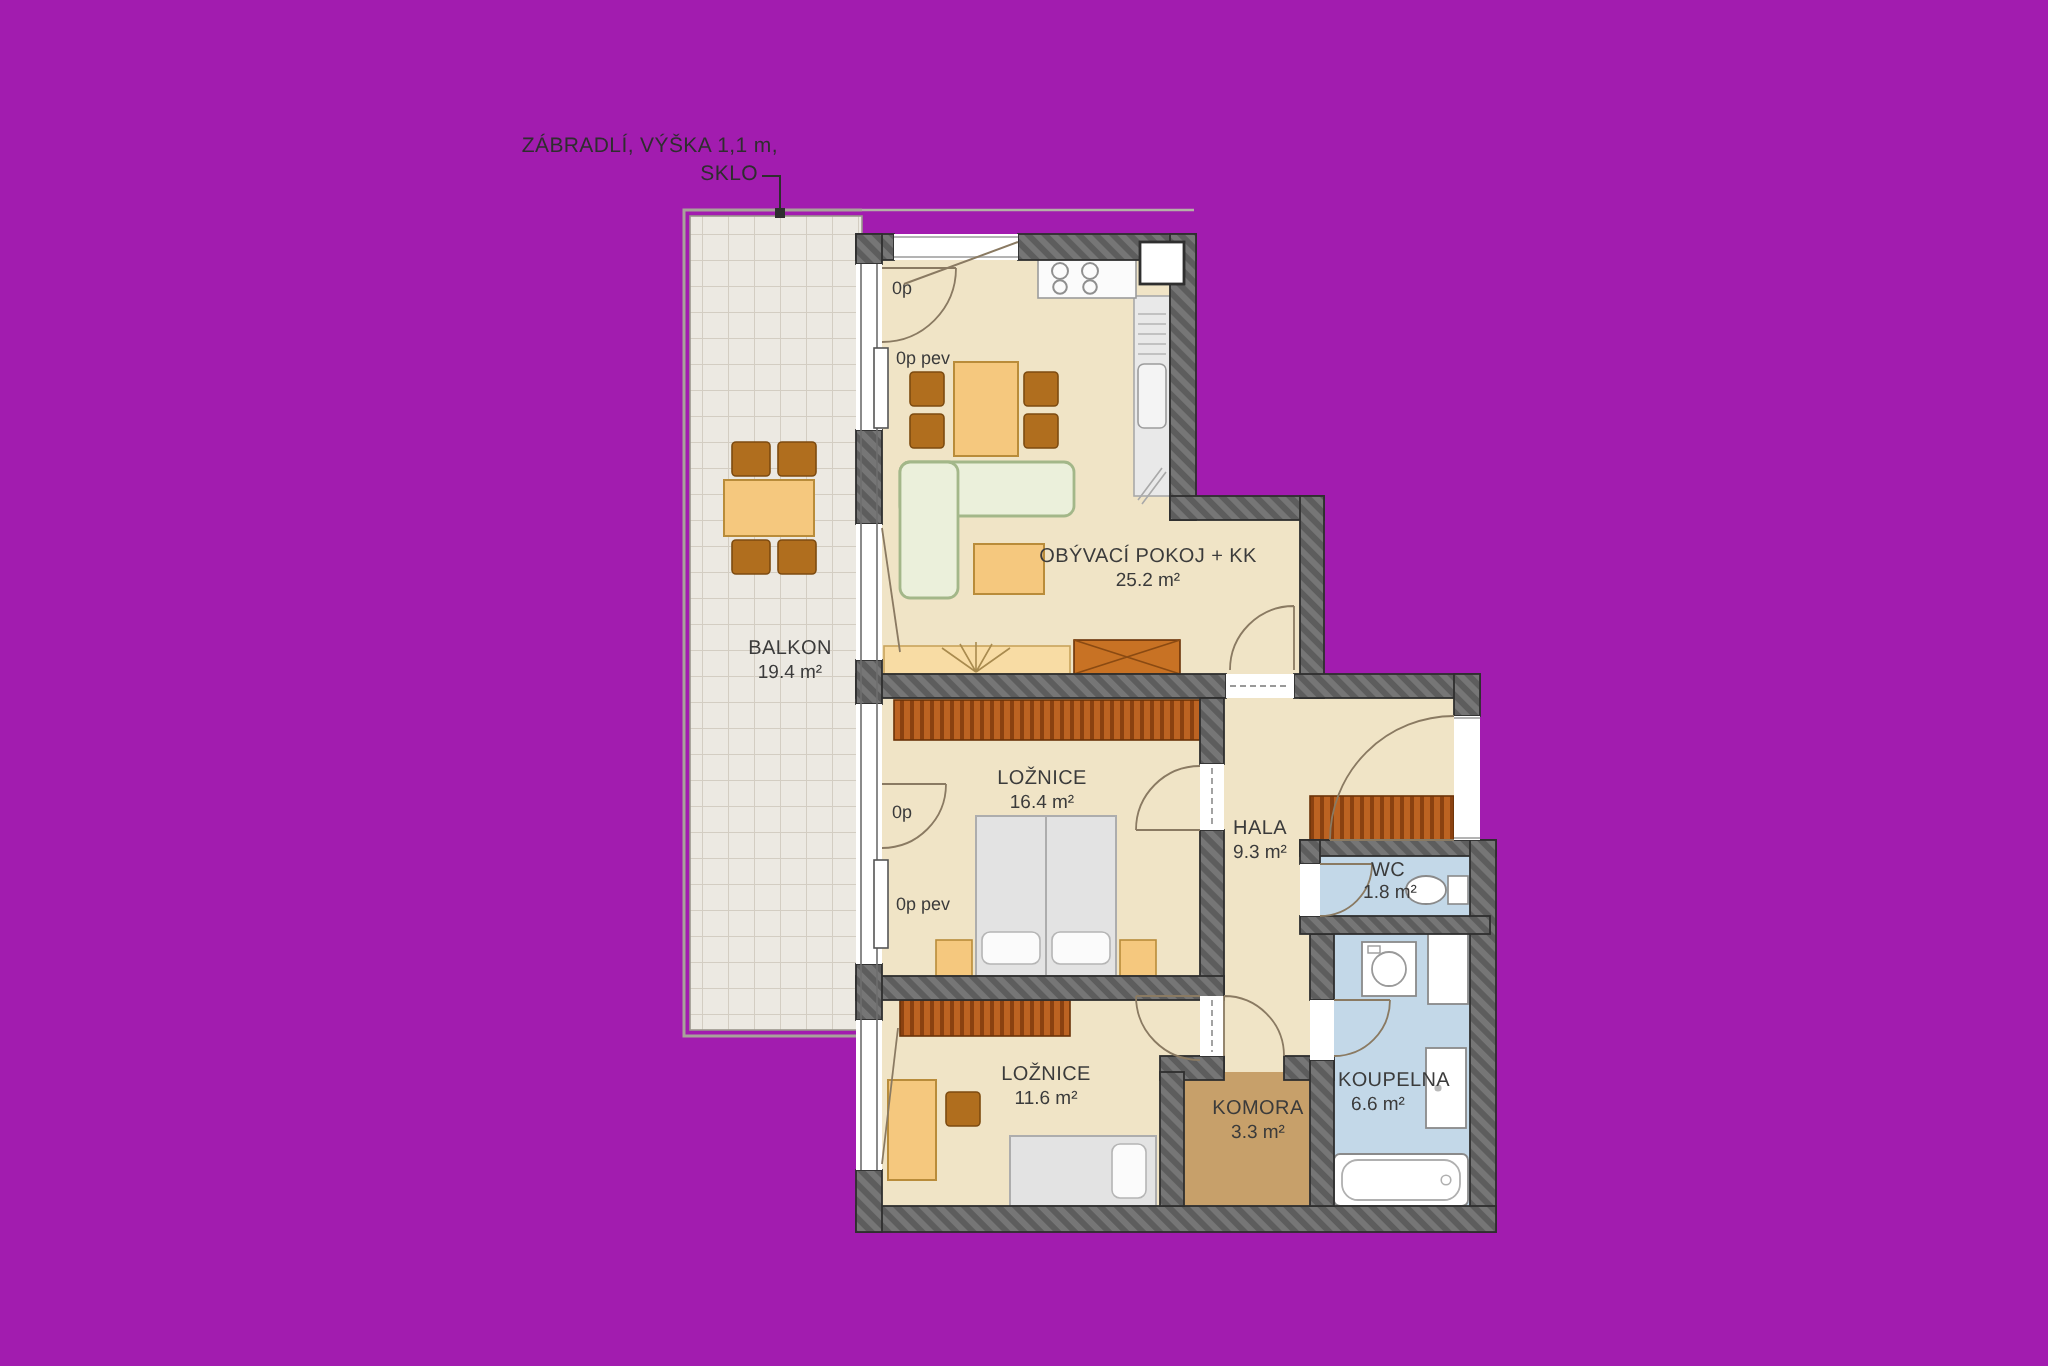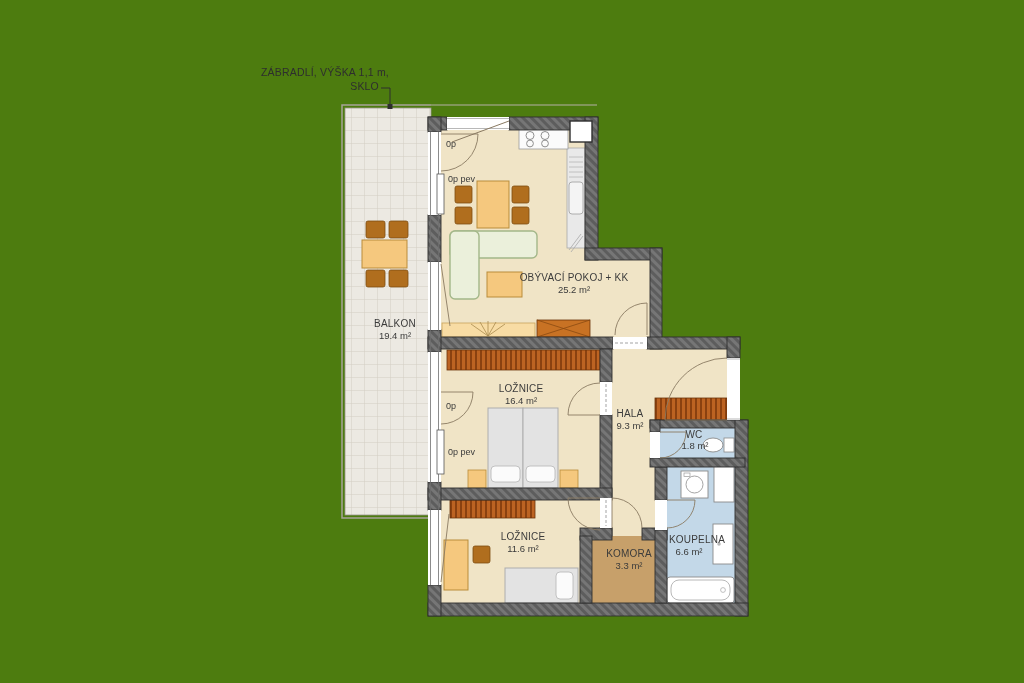--- a/index.html
+++ b/index.html
@@ -1,16 +1,16 @@
 <!DOCTYPE html>
 <html><head>
 <meta charset="utf-8">
 <style>
   html,body{margin:0;padding:0;background:#ffffff;}
-  .stage{position:relative;width:1024px;height:683px;background:#4d7c0f;overflow:hidden;font-family:"Liberation Sans",sans-serif;}
+  .stage{position:relative;width:1024px;height:683px;background:#a21caf;overflow:hidden;font-family:"Liberation Sans",sans-serif;}
   svg{position:absolute;left:0;top:0;}
   text{font-family:"Liberation Sans",sans-serif;fill:#3b3b3b;}
   .room-name{font-size:10px;letter-spacing:.2px;}
   .room-area{font-size:9.5px;}
   .win-label{font-size:9px;}
   .anno{font-size:10.5px;letter-spacing:.2px;fill:#2e2e2e;}
 </style>
 </head>
 <body>
 

